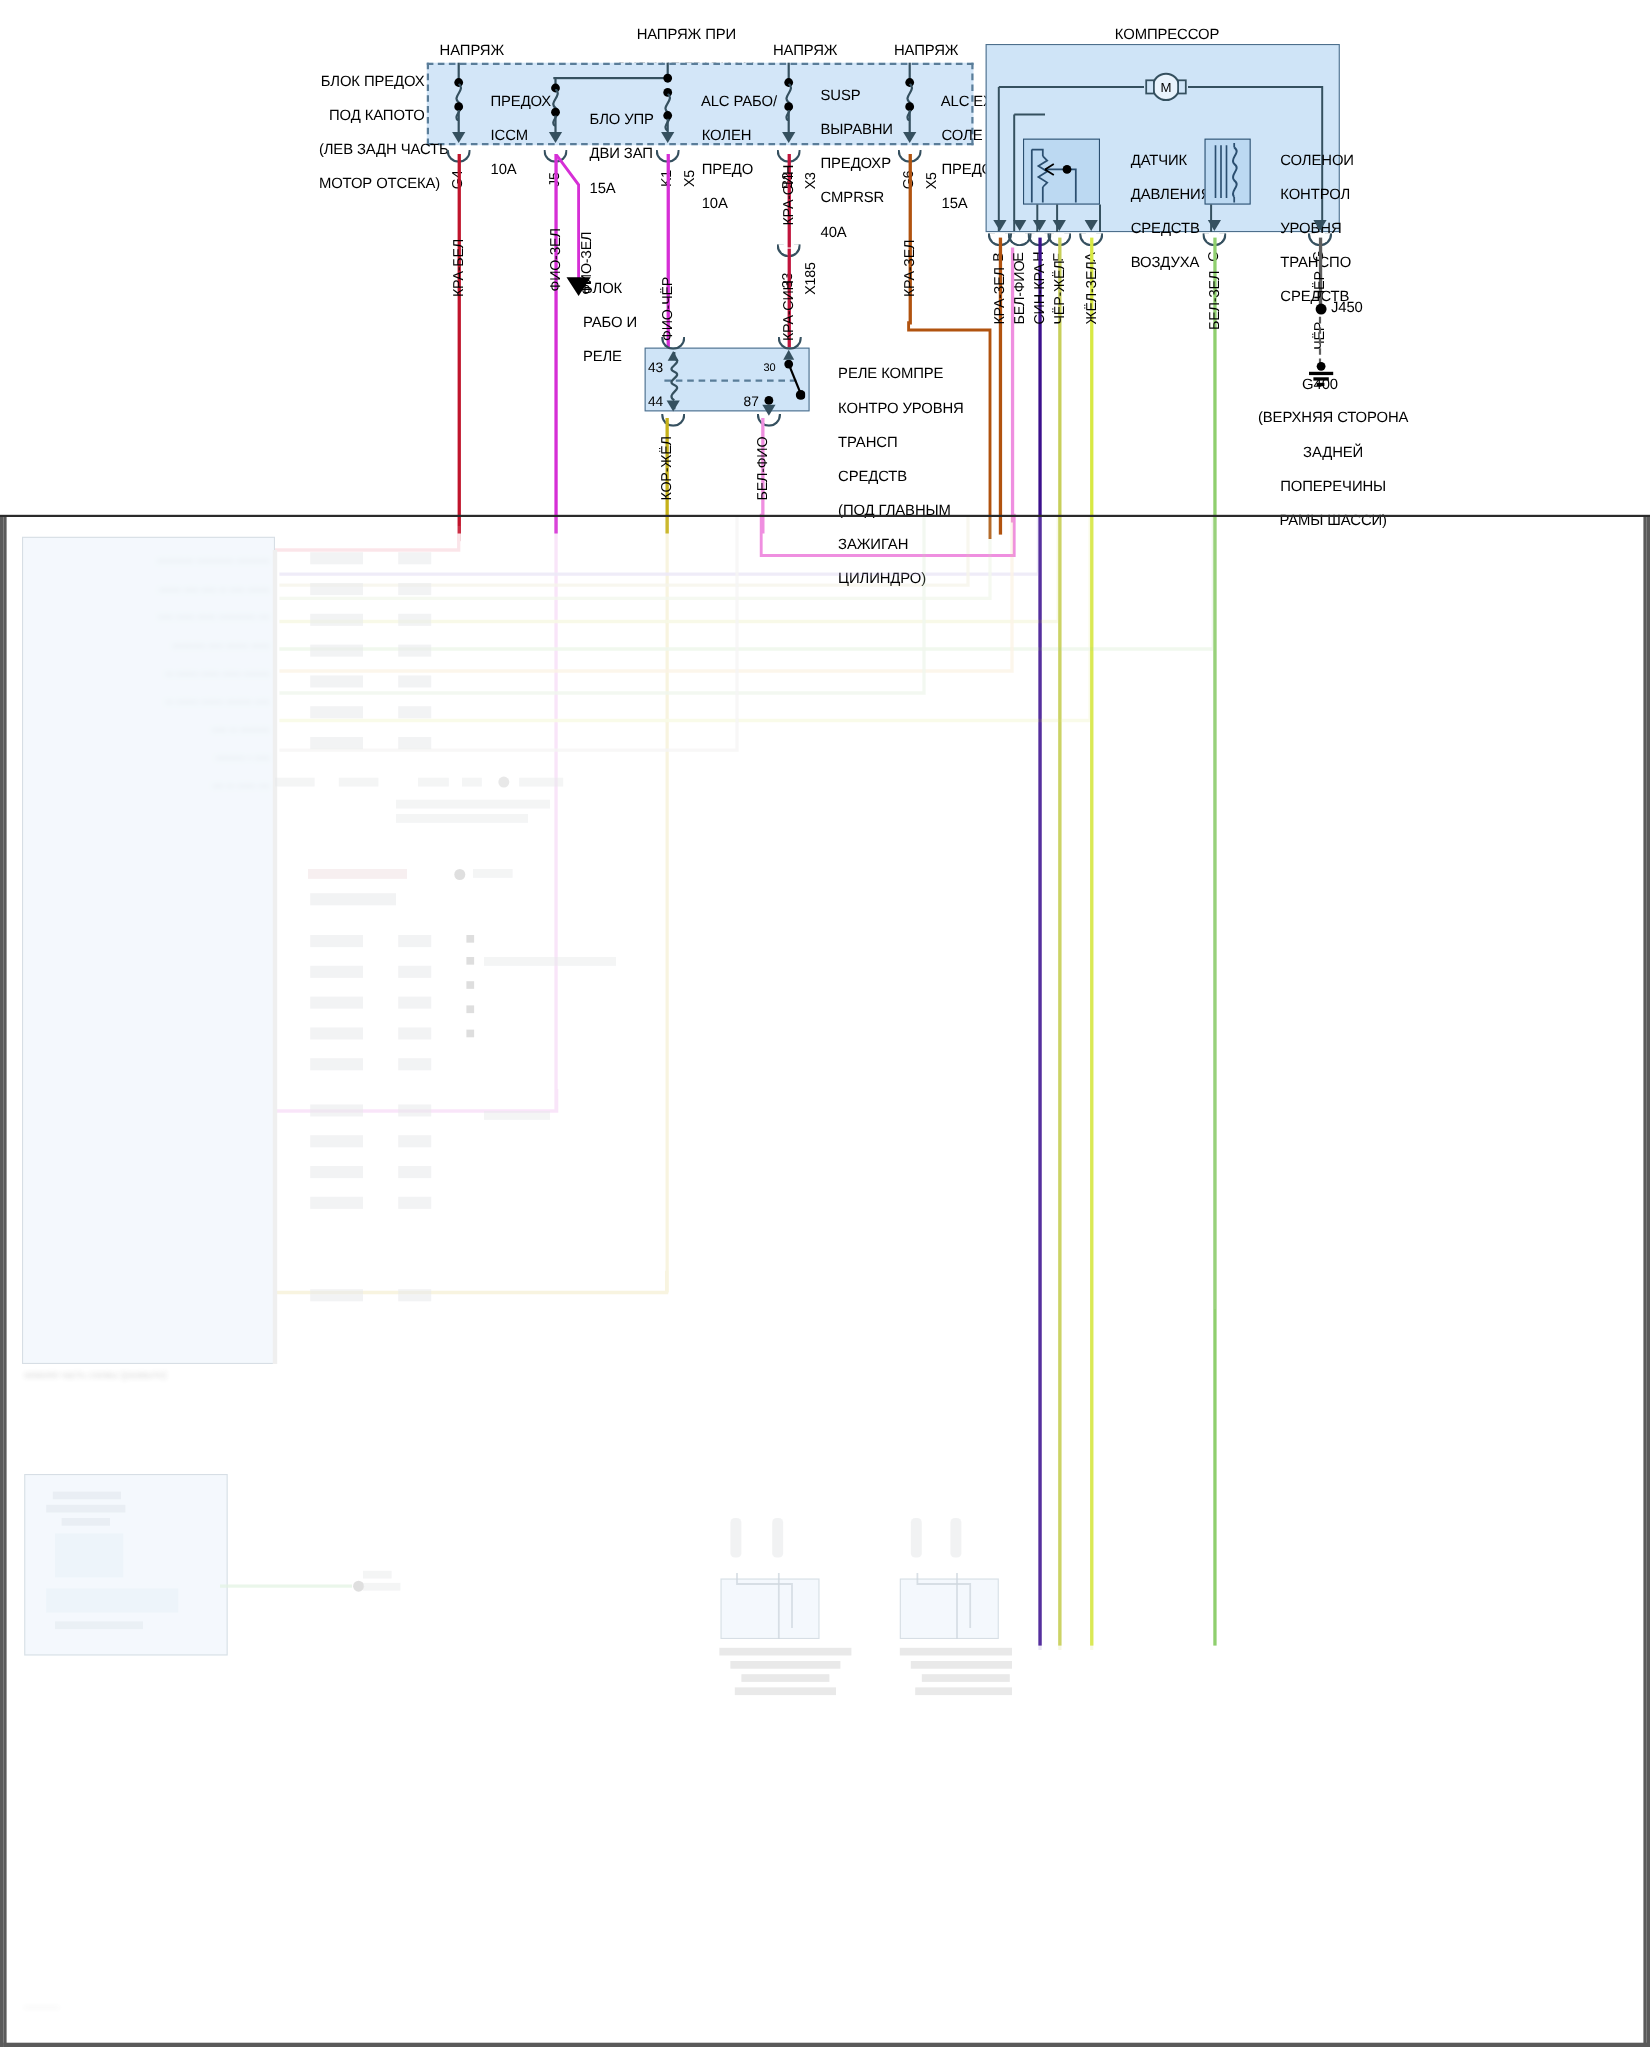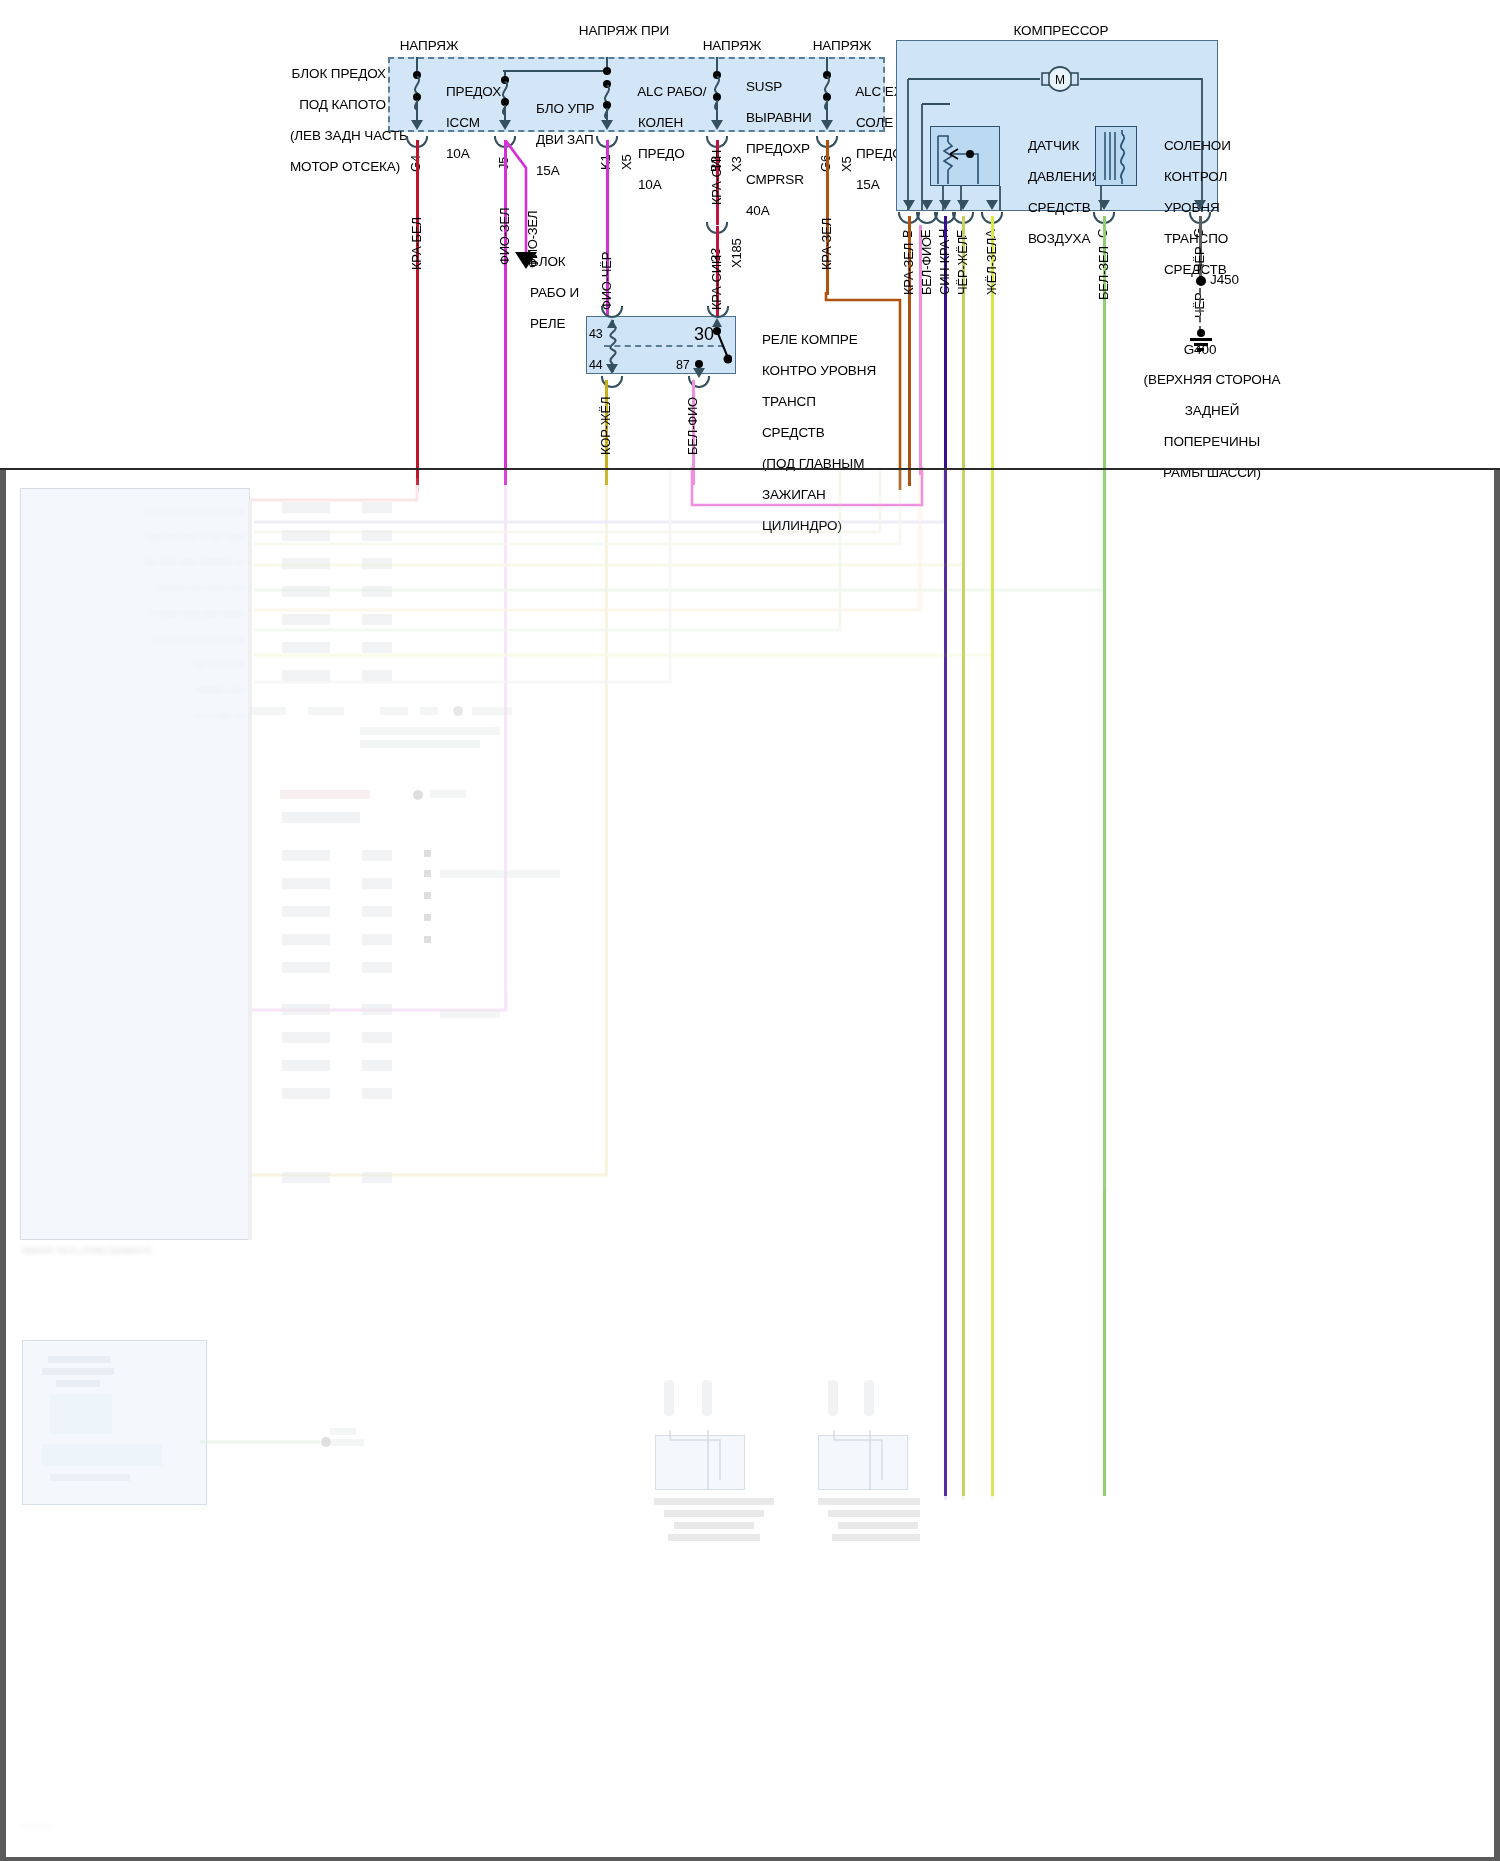--- a/index.html
+++ b/index.html
@@ -276,21 +276,21 @@
     <div class="lbl" style="left:589px; top:358px; font-size:12.5px;">44</div>
 
     <div class="dot" style="left:713px; top:327px;"></div>
     <div class="arrowup" style="left:712px; top:318px;"></div>
     <svg style="position:absolute; left:688px; top:326px; width:44px; height:40px;">
       <path d="M29 5 L 40 32" stroke="#000" stroke-width="2"></path>
       <circle cx="40" cy="33" r="4.5" fill="#000"></circle>
     </svg>
     <div class="dot" style="left:695px; top:360px;"></div>
     <div class="arrowdn" style="left:693px; top:368px;"></div>
-    <div class="lbl" style="left:694px; top:327px; font-size:18px;">30</div>
+    <div class="lbl" style="left:694px; top:327px; font-size:10px;">30</div>
     <div class="lbl" style="left:676px; top:358px; font-size:12.5px;">87</div>
 
     <div class="lbl" style="left:740px; top:316px;">
       <span>РЕЛЕ КОМПРЕ</span><br>
       <span>КОНТРО УРОВНЯ</span><br>
       <span>ТРАНСП</span><br>
       <span>СРЕДСТВ</span><br>
       <span>(ПОД ГЛАВНЫМ</span><br>
       <span>ЗАЖИГАН</span><br>
       <span>ЦИЛИНДРО)</span>

